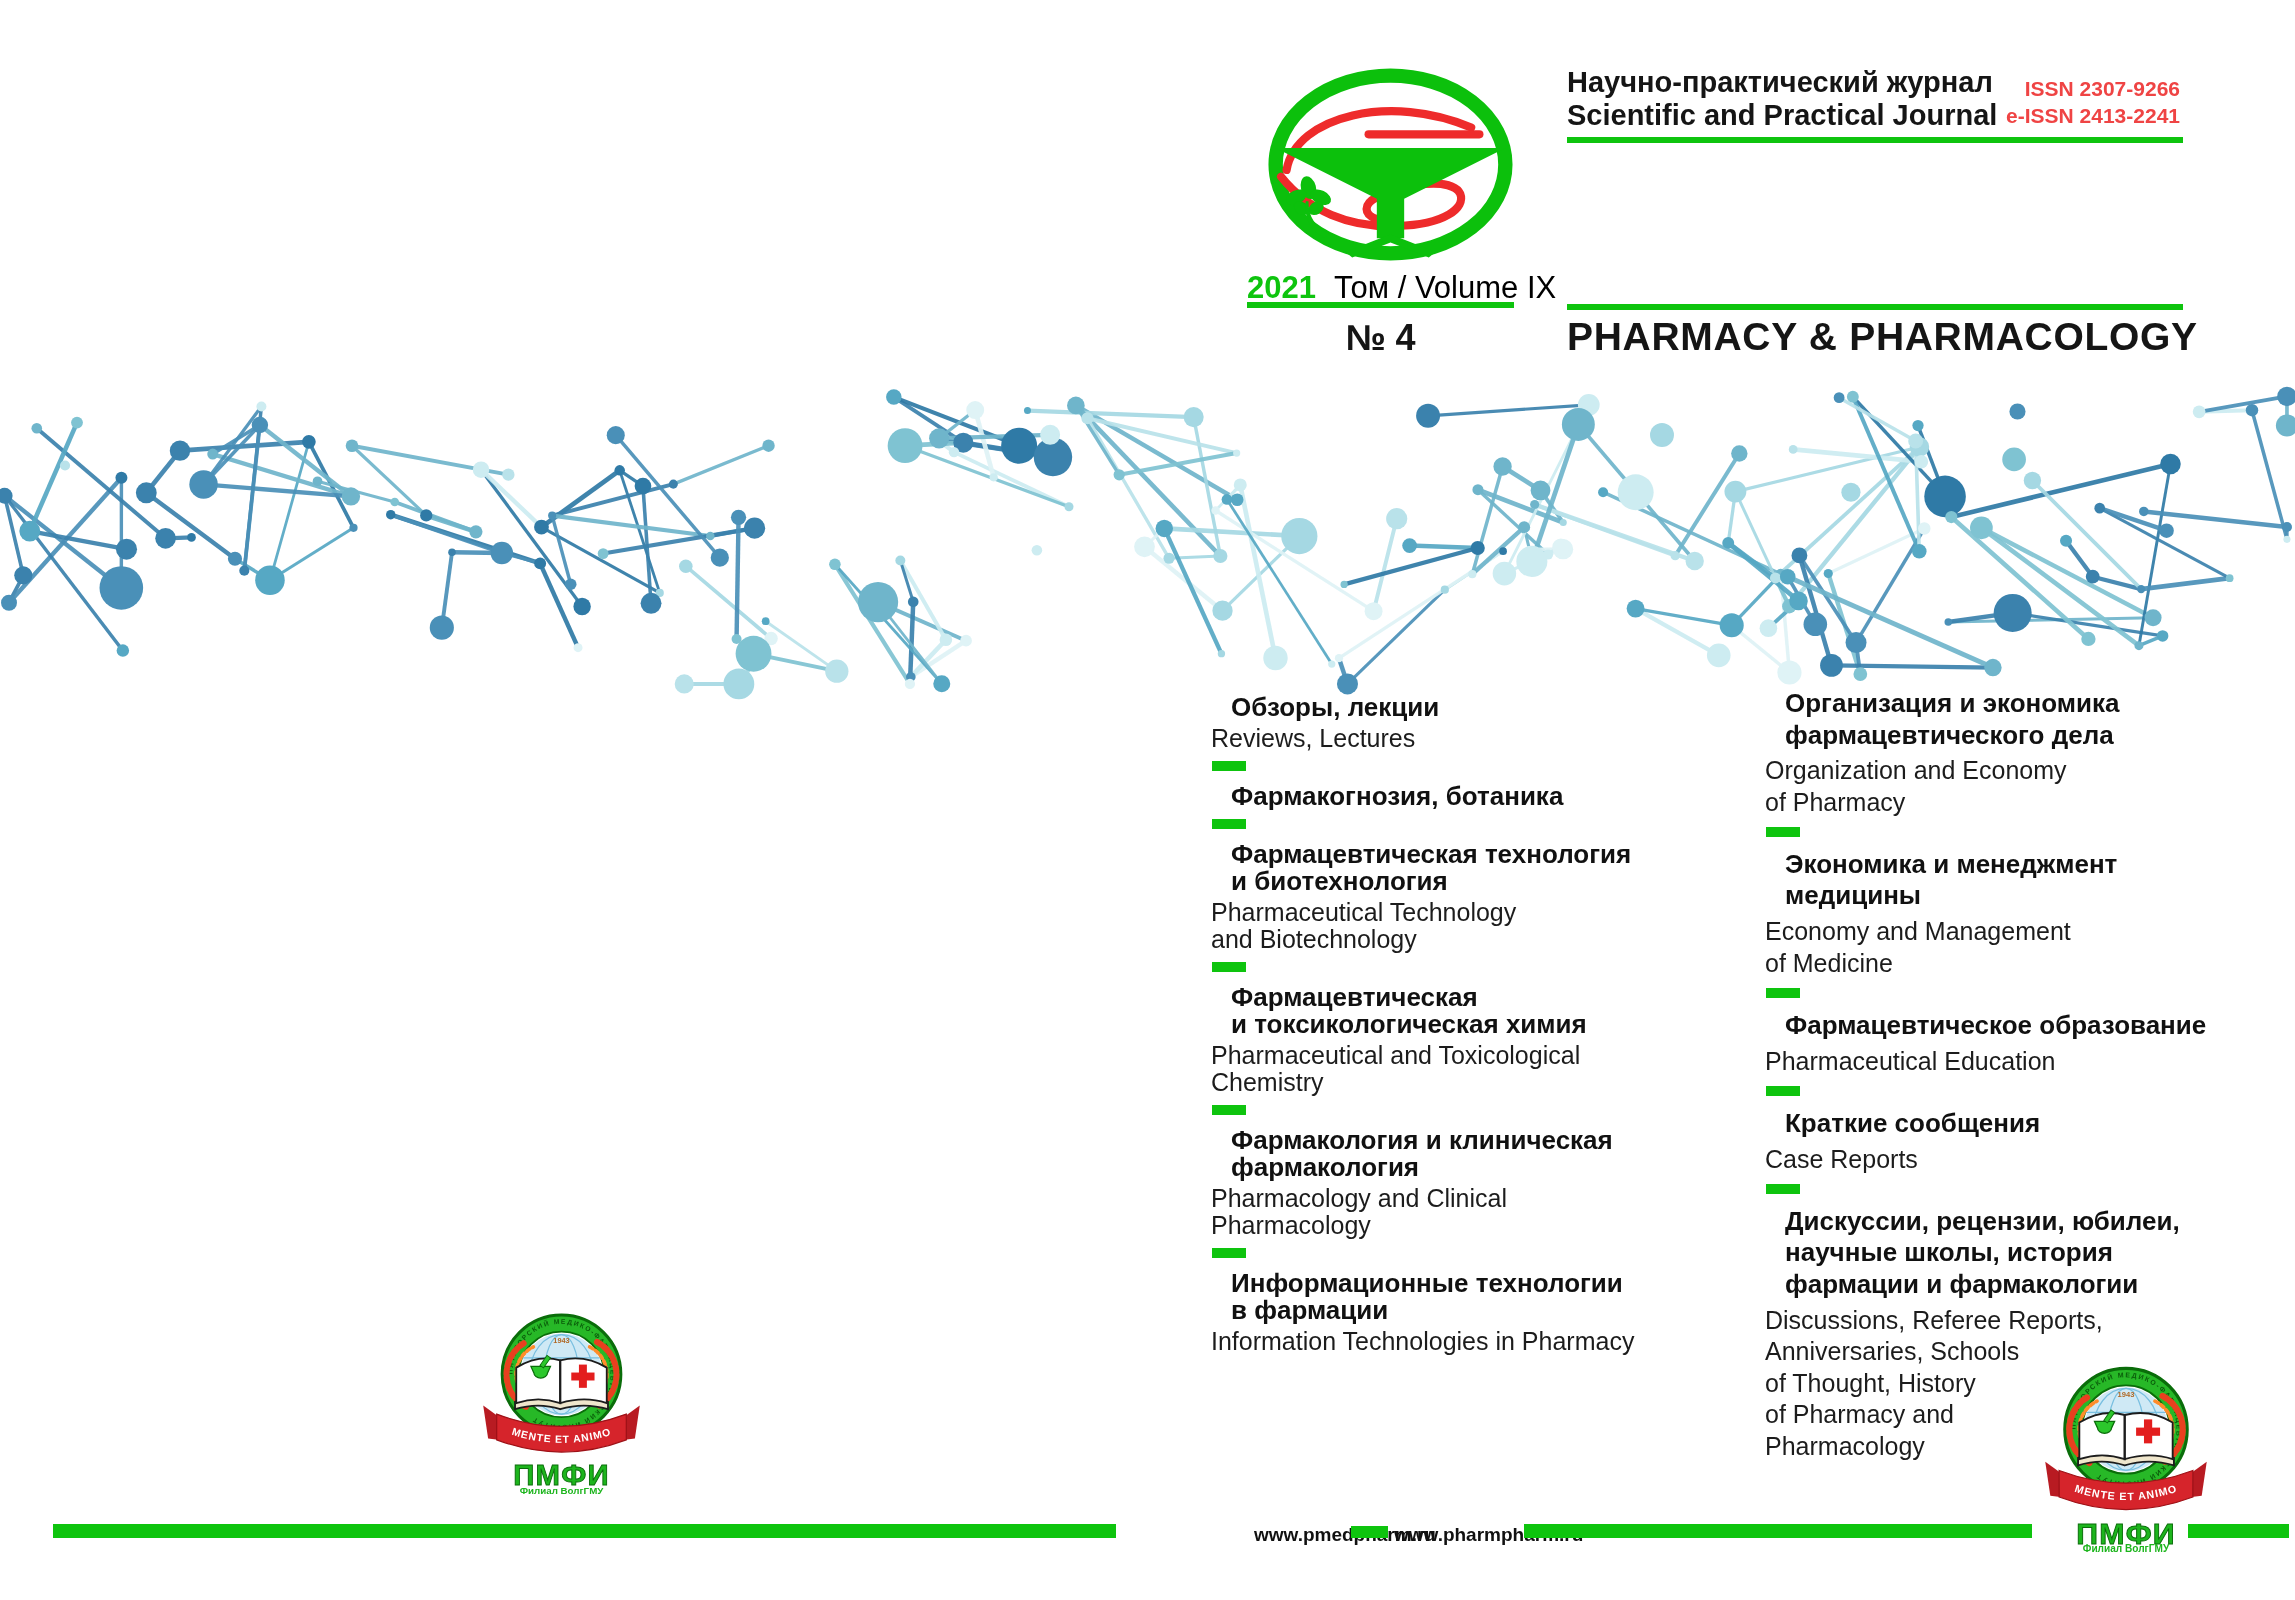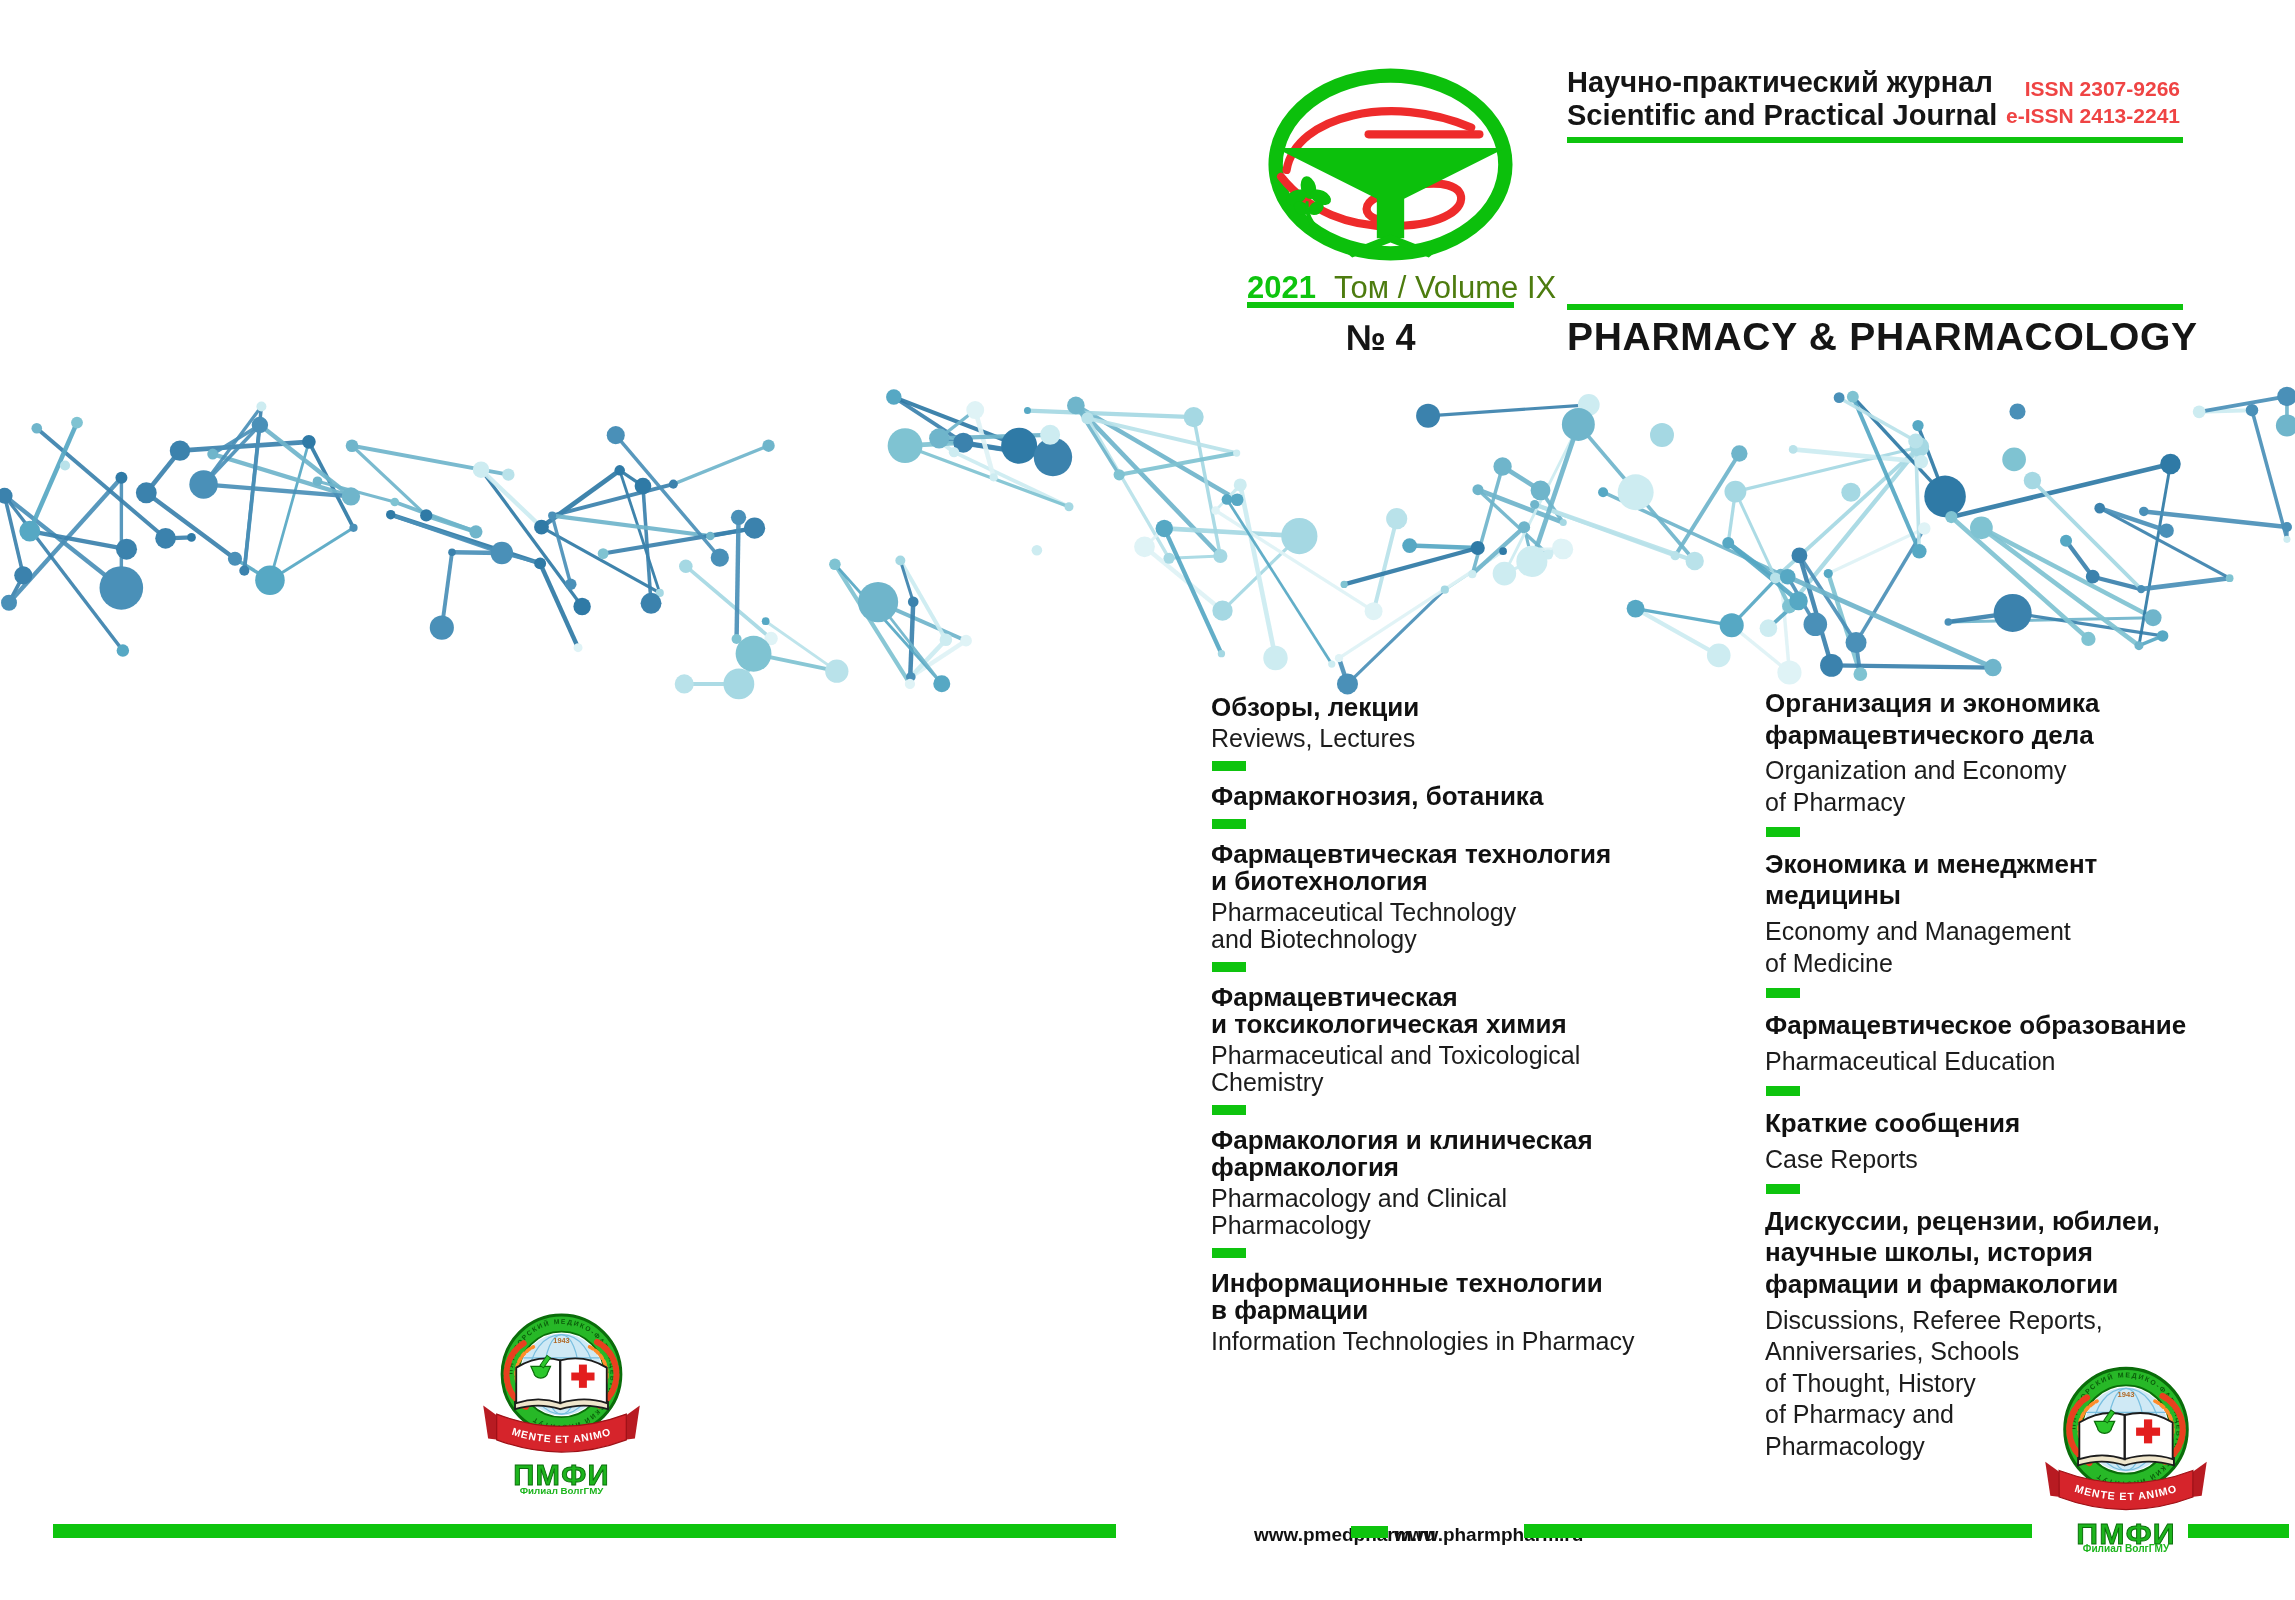--- a/index.html
+++ b/index.html
@@ -7,27 +7,27 @@
         font-family:"Liberation Sans",sans-serif;color:#141414;}
   .abs{position:absolute;}
   
   .jtype{left:1567px;top:66px;font-size:29px;line-height:33px;font-weight:700;color:#151515;}
   .issn{right:115px;top:75px;font-size:21px;line-height:27px;font-weight:700;text-align:right;color:#ef4444;}
   .hline{height:6.2px;background:var(--green);}
   .title{left:1563px;top:145px;font-size:77px;line-height:77px;font-weight:700;
          letter-spacing:-1.4px;color:var(--green);white-space:pre-line;}
   .title-en{left:1567px;top:315px;font-size:39px;font-weight:700;letter-spacing:0.7px;color:#151515;}
   .year{left:1247px;top:270px;font-size:31px;font-weight:700;color:var(--green);}
-  .volume{left:1334px;top:270px;font-size:31px;font-weight:400;color:#4d7c0f;}
+  .volume{left:1334px;top:270px;font-size:31px;font-weight:400;color:#000000;}
   .issue{left:1247px;top:317px;width:267px;text-align:center;font-size:36px;font-weight:700;color:#151515;}
   
   .col{position:absolute;}
   .col-left{left:1211px;top:694px;width:547px;}
   .col-right{left:1765px;top:688px;width:534px;}
-  .sec-ru{font-size:26px;font-weight:700;color:#111;white-space:pre-line;}
+  .sec-ru{font-size:26px;font-weight:700;color:#111;white-space:pre-line;margin-left:20px;}
   .sec-en{font-size:25px;font-weight:400;color:#1c1c1c;white-space:pre-line;margin-top:4.1px;}
   .col-left .sec-ru,.col-left .sec-en{line-height:27px;}
   .col-right .sec-ru,.col-right .sec-en{line-height:31.5px;}
   .sep{width:34px;height:10.3px;background:var(--green);margin:9px 0 11.6px 0.7px;}
   
   .bar{position:absolute;height:13.7px;background:var(--green);top:1524px;}
   .url{position:absolute;top:1524px;font-size:19px;font-weight:700;color:#111;text-decoration:none;}
   .sq{position:absolute;top:1526px;width:37px;height:11.6px;background:var(--green);}
   :root{--green:#0ec40e;}
 </style>

